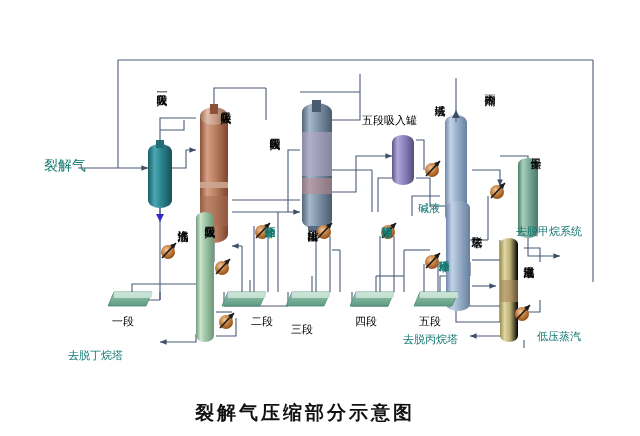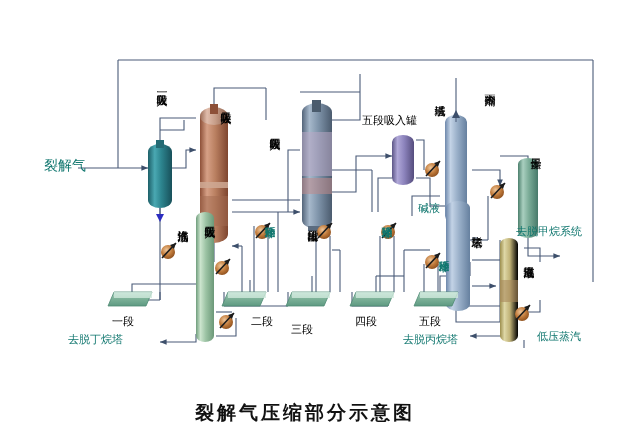--- a/index.html
+++ b/index.html
@@ -383,20 +383,20 @@
   <div class="lbl v" style="left:483px;top:86px;">丙烯冷剂</div>
 
   <div class="lbl blue" style="left:537px;top:331px;">低压蒸汽</div>
 
   <div class="lbl" style="left:112px;top:316px;">一段</div>
   <div class="lbl" style="left:251px;top:316px;">二段</div>
   <div class="lbl" style="left:291px;top:304px;margin-top:20px;">三段</div>
   <div class="lbl" style="left:355px;top:316px;">四段</div>
   <div class="lbl" style="left:419px;top:316px;">五段</div>
 
-  <div class="lbl blue" style="left:68px;top:334px;text-align:right;">去脱丁烷塔</div>
+  <div class="lbl blue" style="left:68px;top:350px;text-align:right;">去脱丁烷塔</div>
 
   <div class="lbl blue" style="left:403px;top:334px;text-align:right;">去脱丙烷塔</div>
 
   <div class="lbl blue" style="left:516px;top:226px;">去脱甲烷系统</div>
 
   <div class="title">裂解气压缩部分示意图</div>
 </div>
 
 </body></html>

